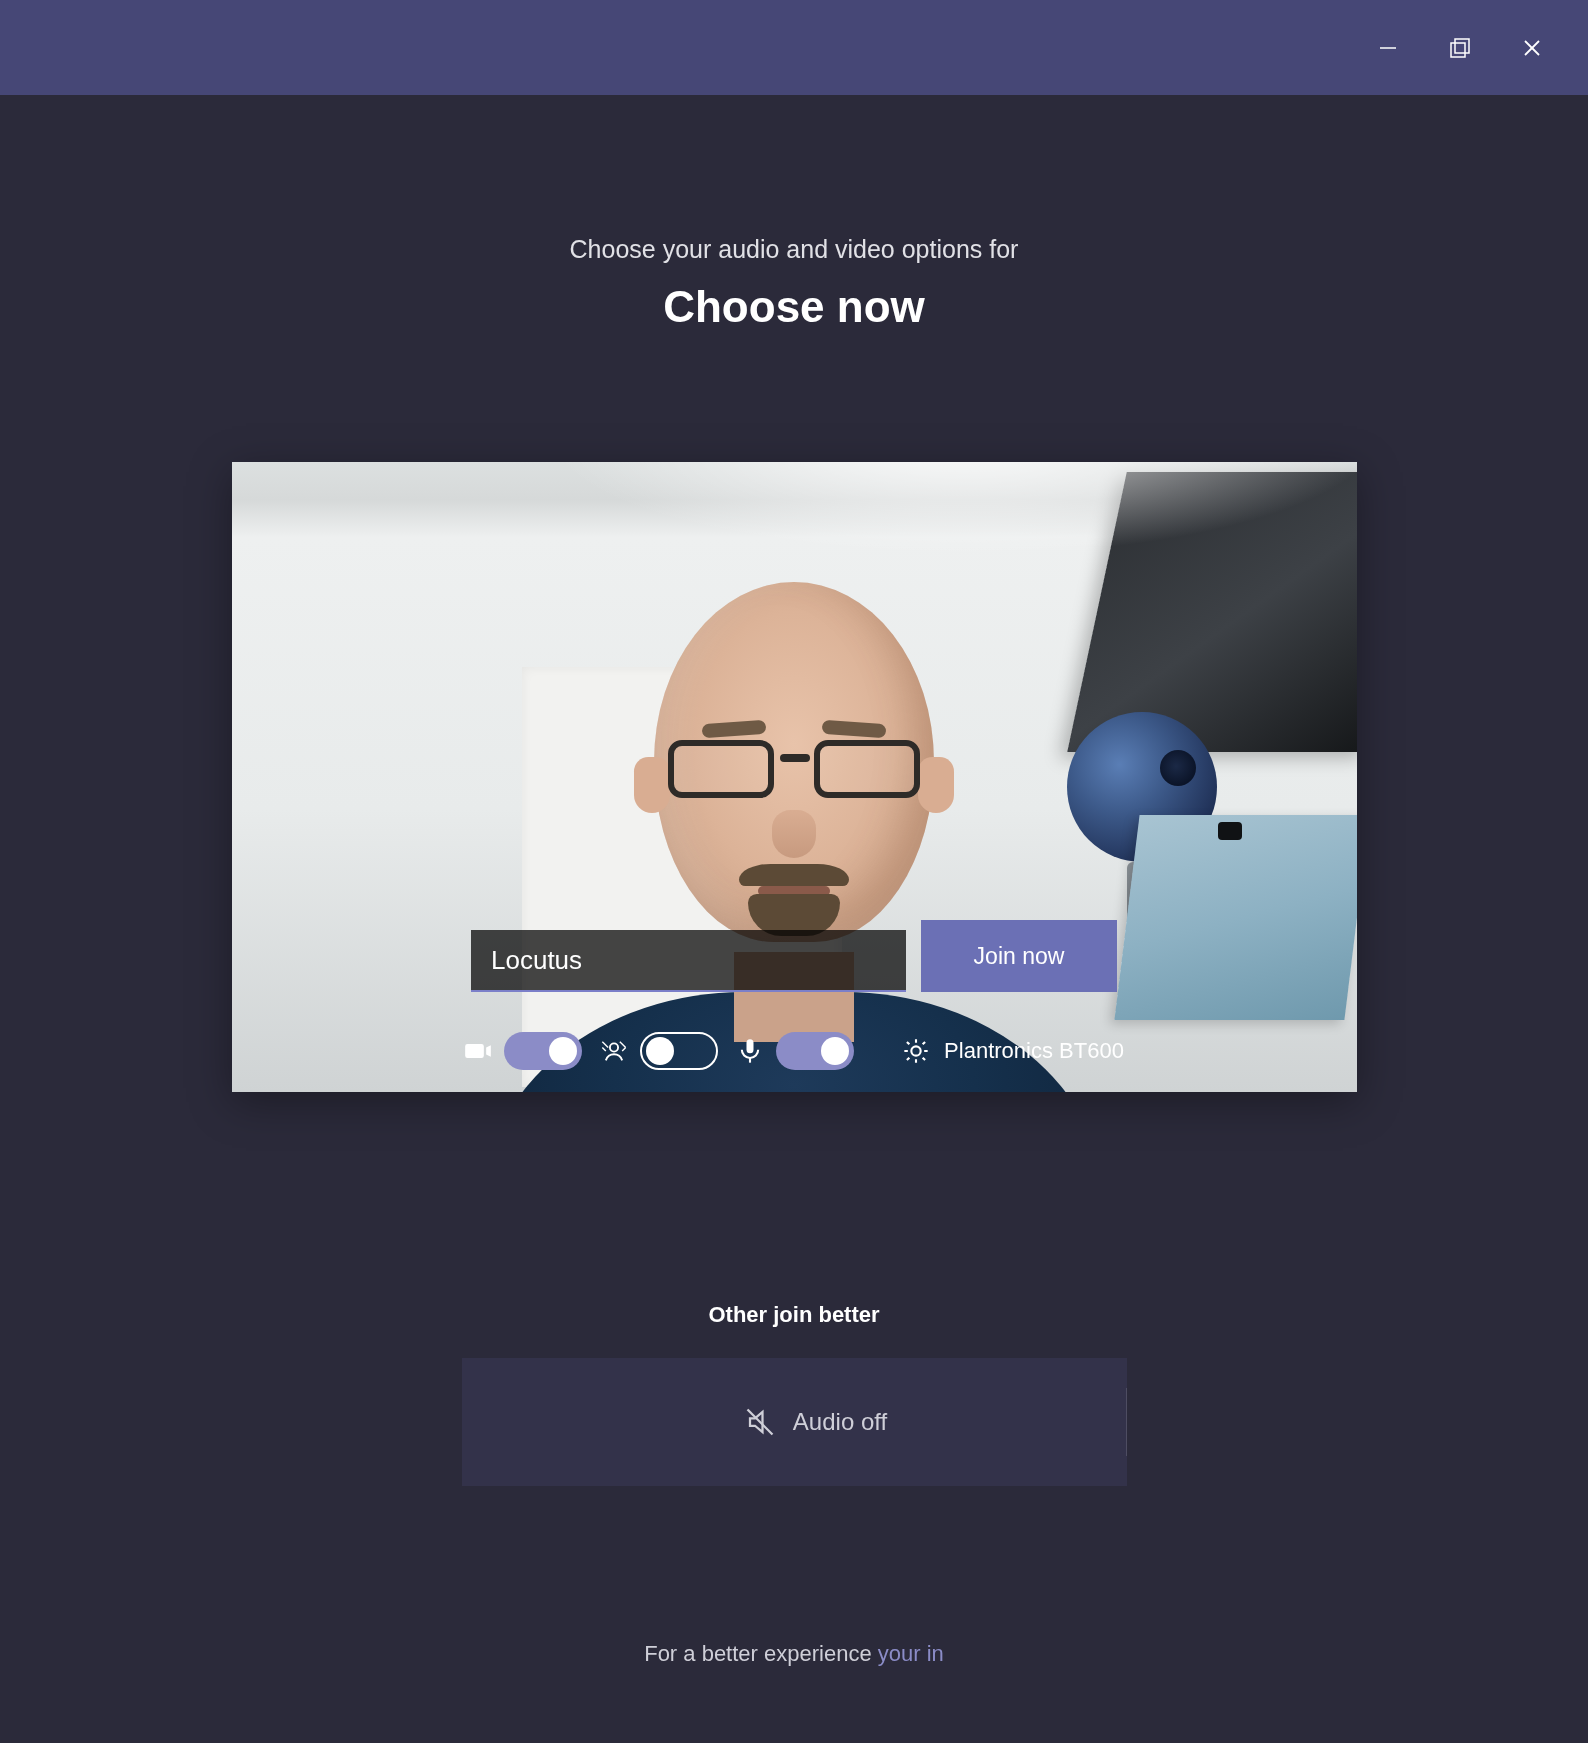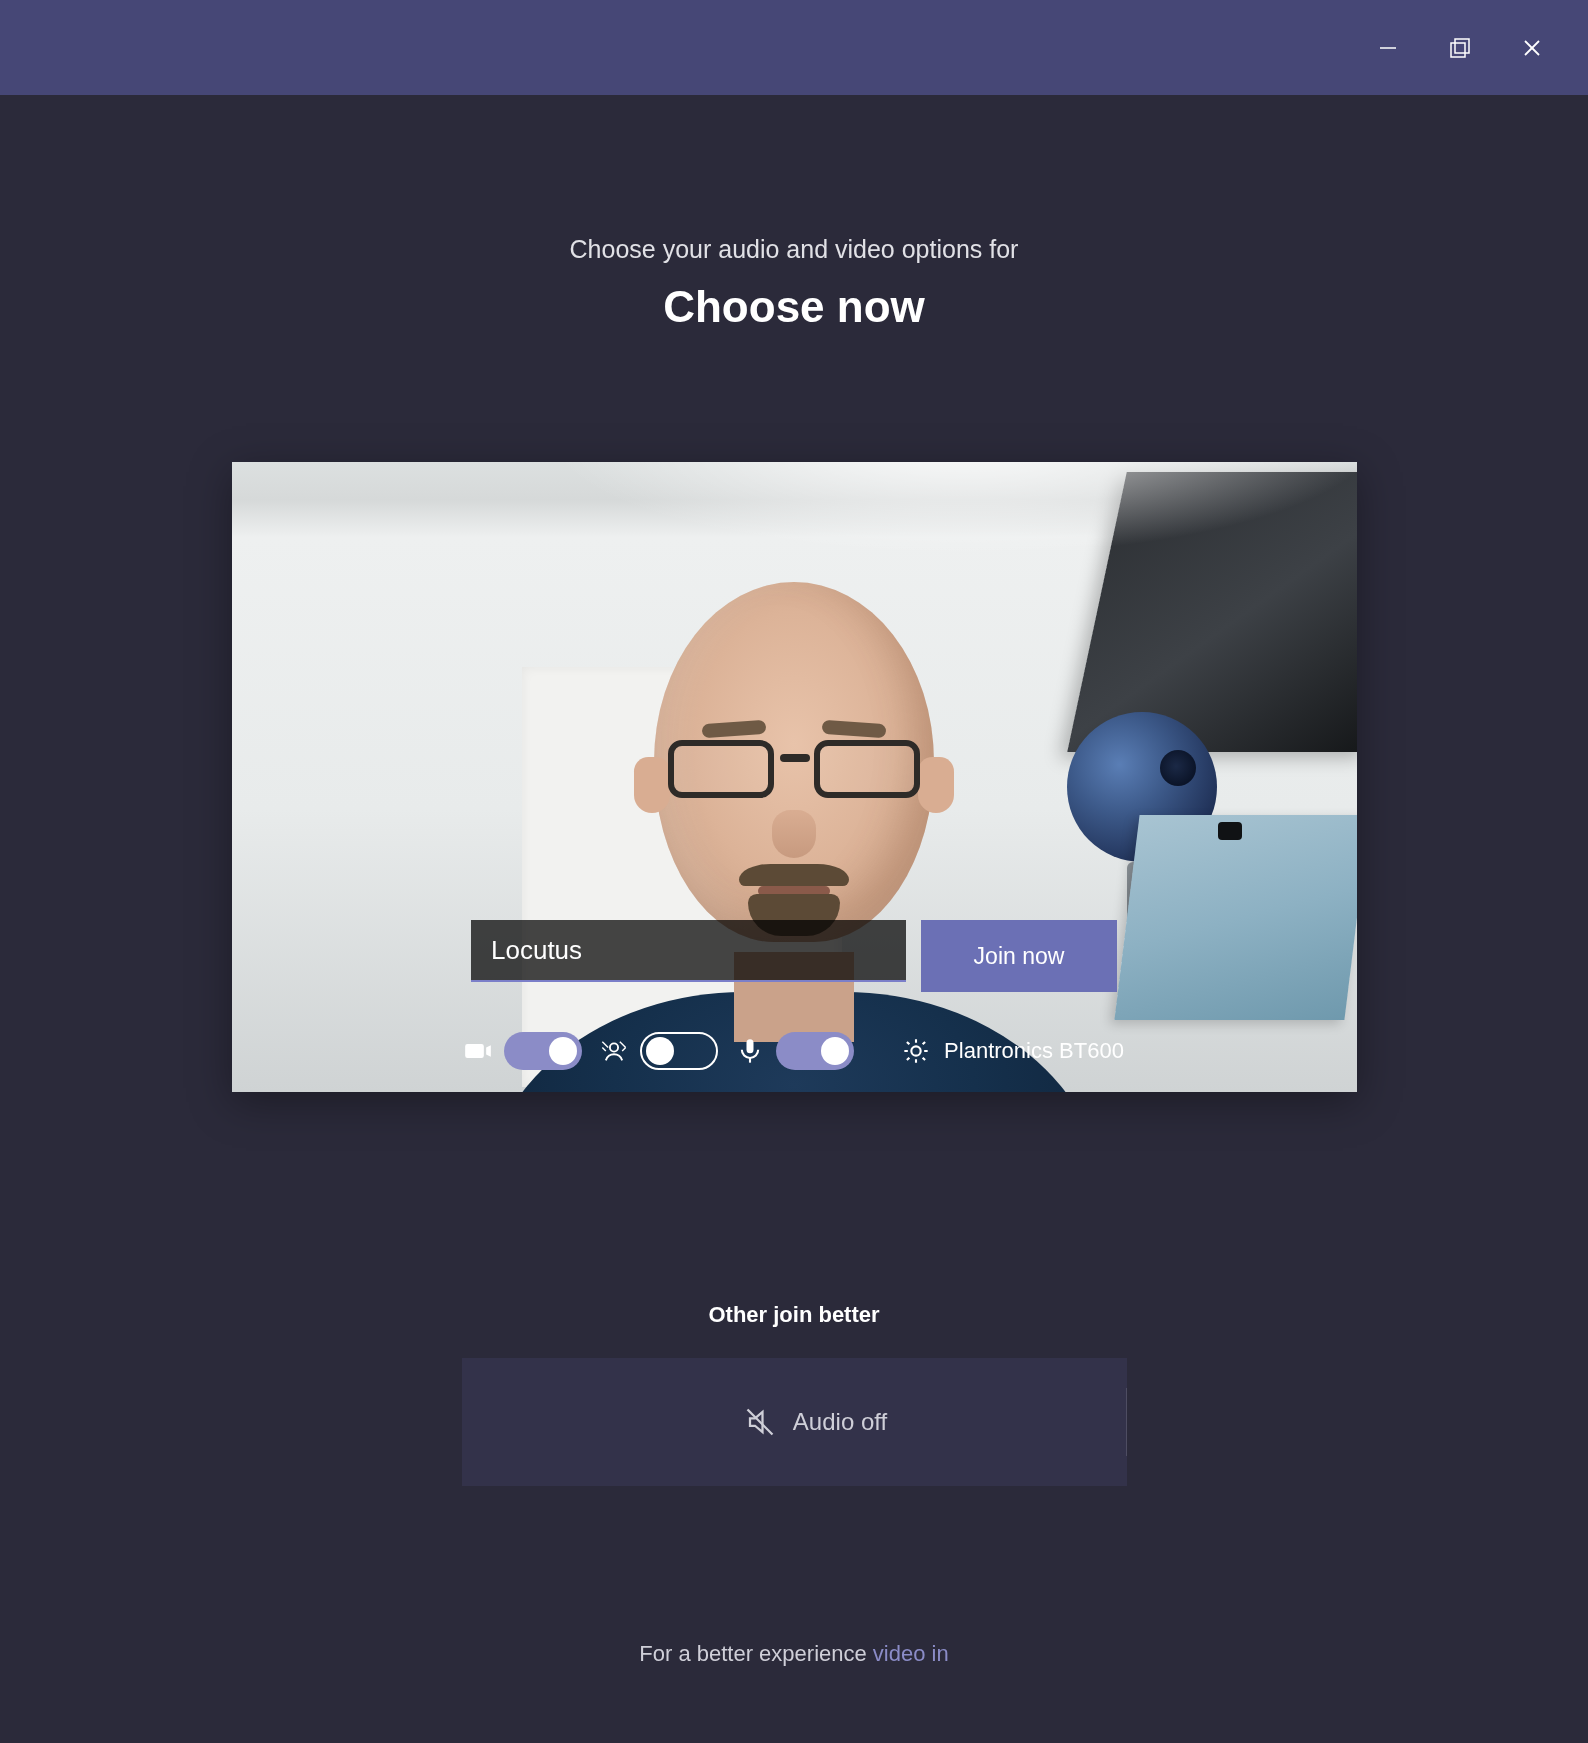--- a/index.html
+++ b/index.html
@@ -260,21 +260,21 @@
       background: #5c4a36;
       border-radius: 12px 12px 46px 46px;
     }
     .overlay-controls {
       position: absolute;
       left: 50%;
       transform: translateX(-50%);
       bottom: 100px;
       display: flex;
       gap: 15px;
-      align-items: flex-start;
+      align-items: flex-end;
     }
     .name-input {
       width: 435px;
       height: 62px;
       background: rgba(0,0,0,0.72);
       border: none;
       border-bottom: 2px solid #7B7FC9;
       color: #fff;
       font-size: 26px;
       padding: 0 20px;
@@ -509,15 +509,15 @@
     <div class="option-btn">
       <svg width="30" height="30" viewBox="0 0 24 24" fill="none" stroke="#CFCFD8" stroke-width="1.8">
         <path d="M4 9v6h4l6 5V4l-6 5H4z"></path>
         <line x1="2" y1="2" x2="22" y2="22"></line>
       </svg>
       <span>Audio off</span>
     </div>
   </div>
 
   <div class="footer">
-    <span>For a better experience </span><span class="footer-link">video in</span>
+    <span>For a better experience </span><span class="footer-link">your in</span>
   </div>
 </div>
 
 </body></html>

